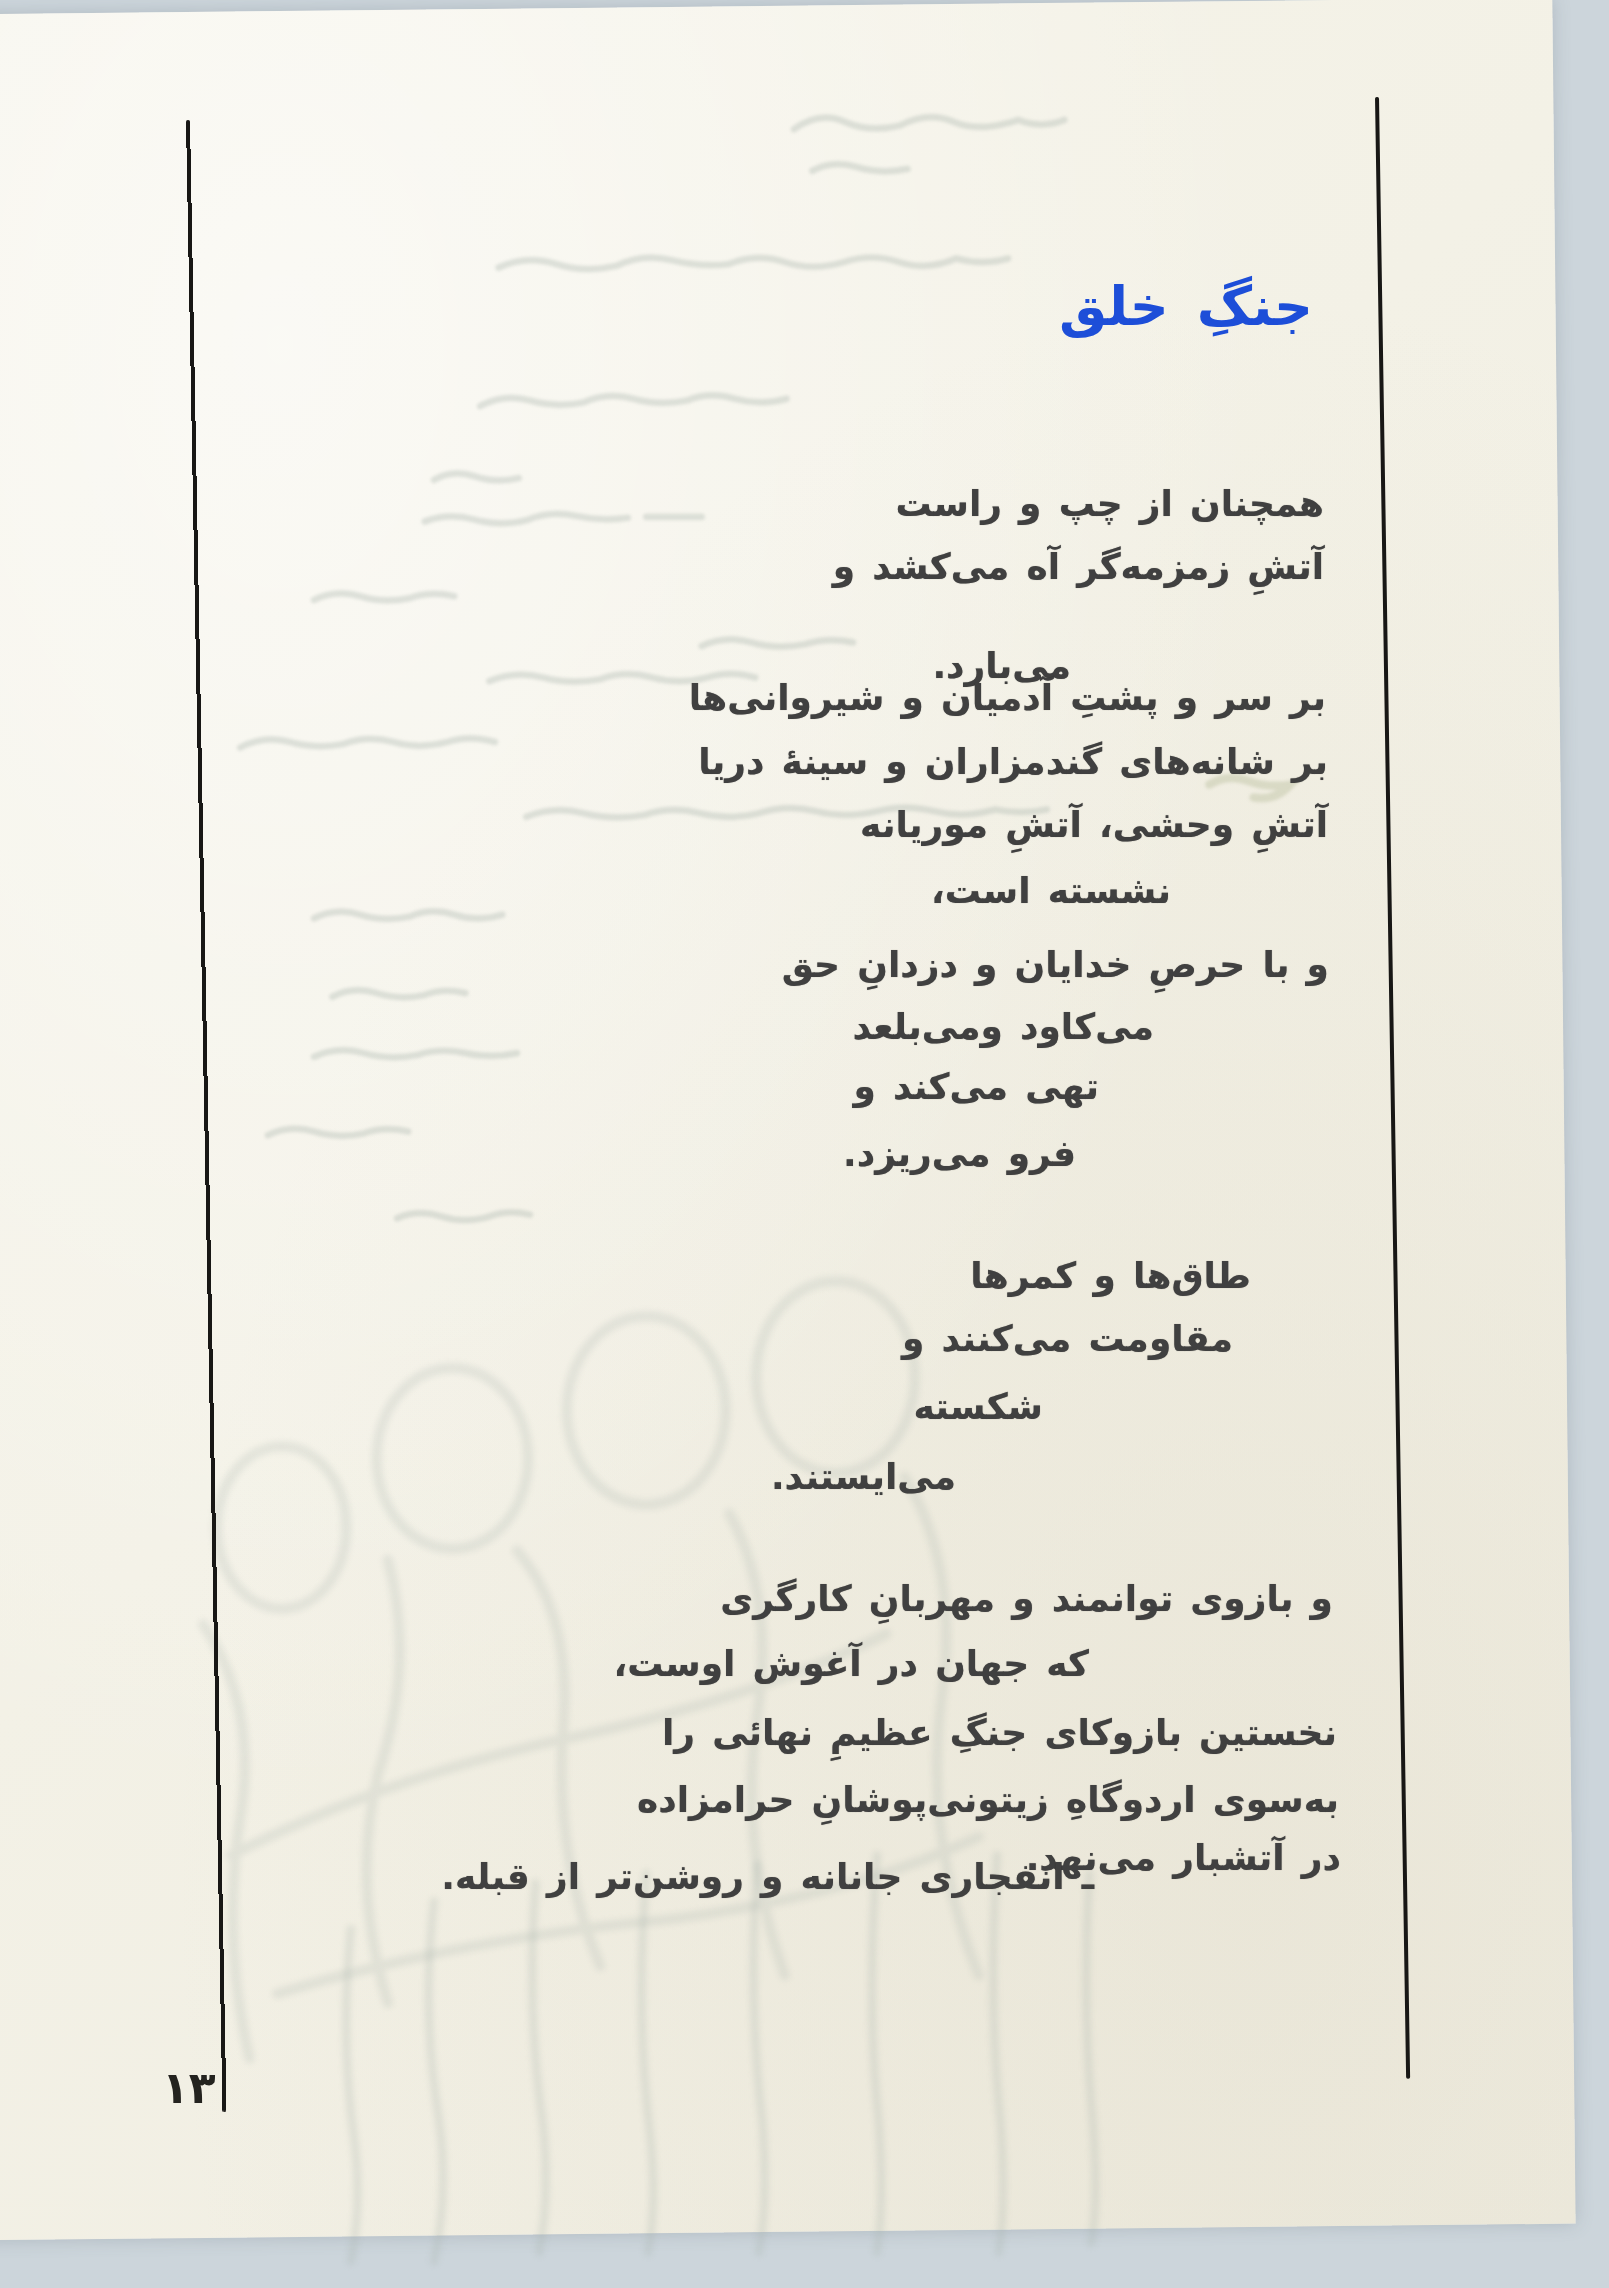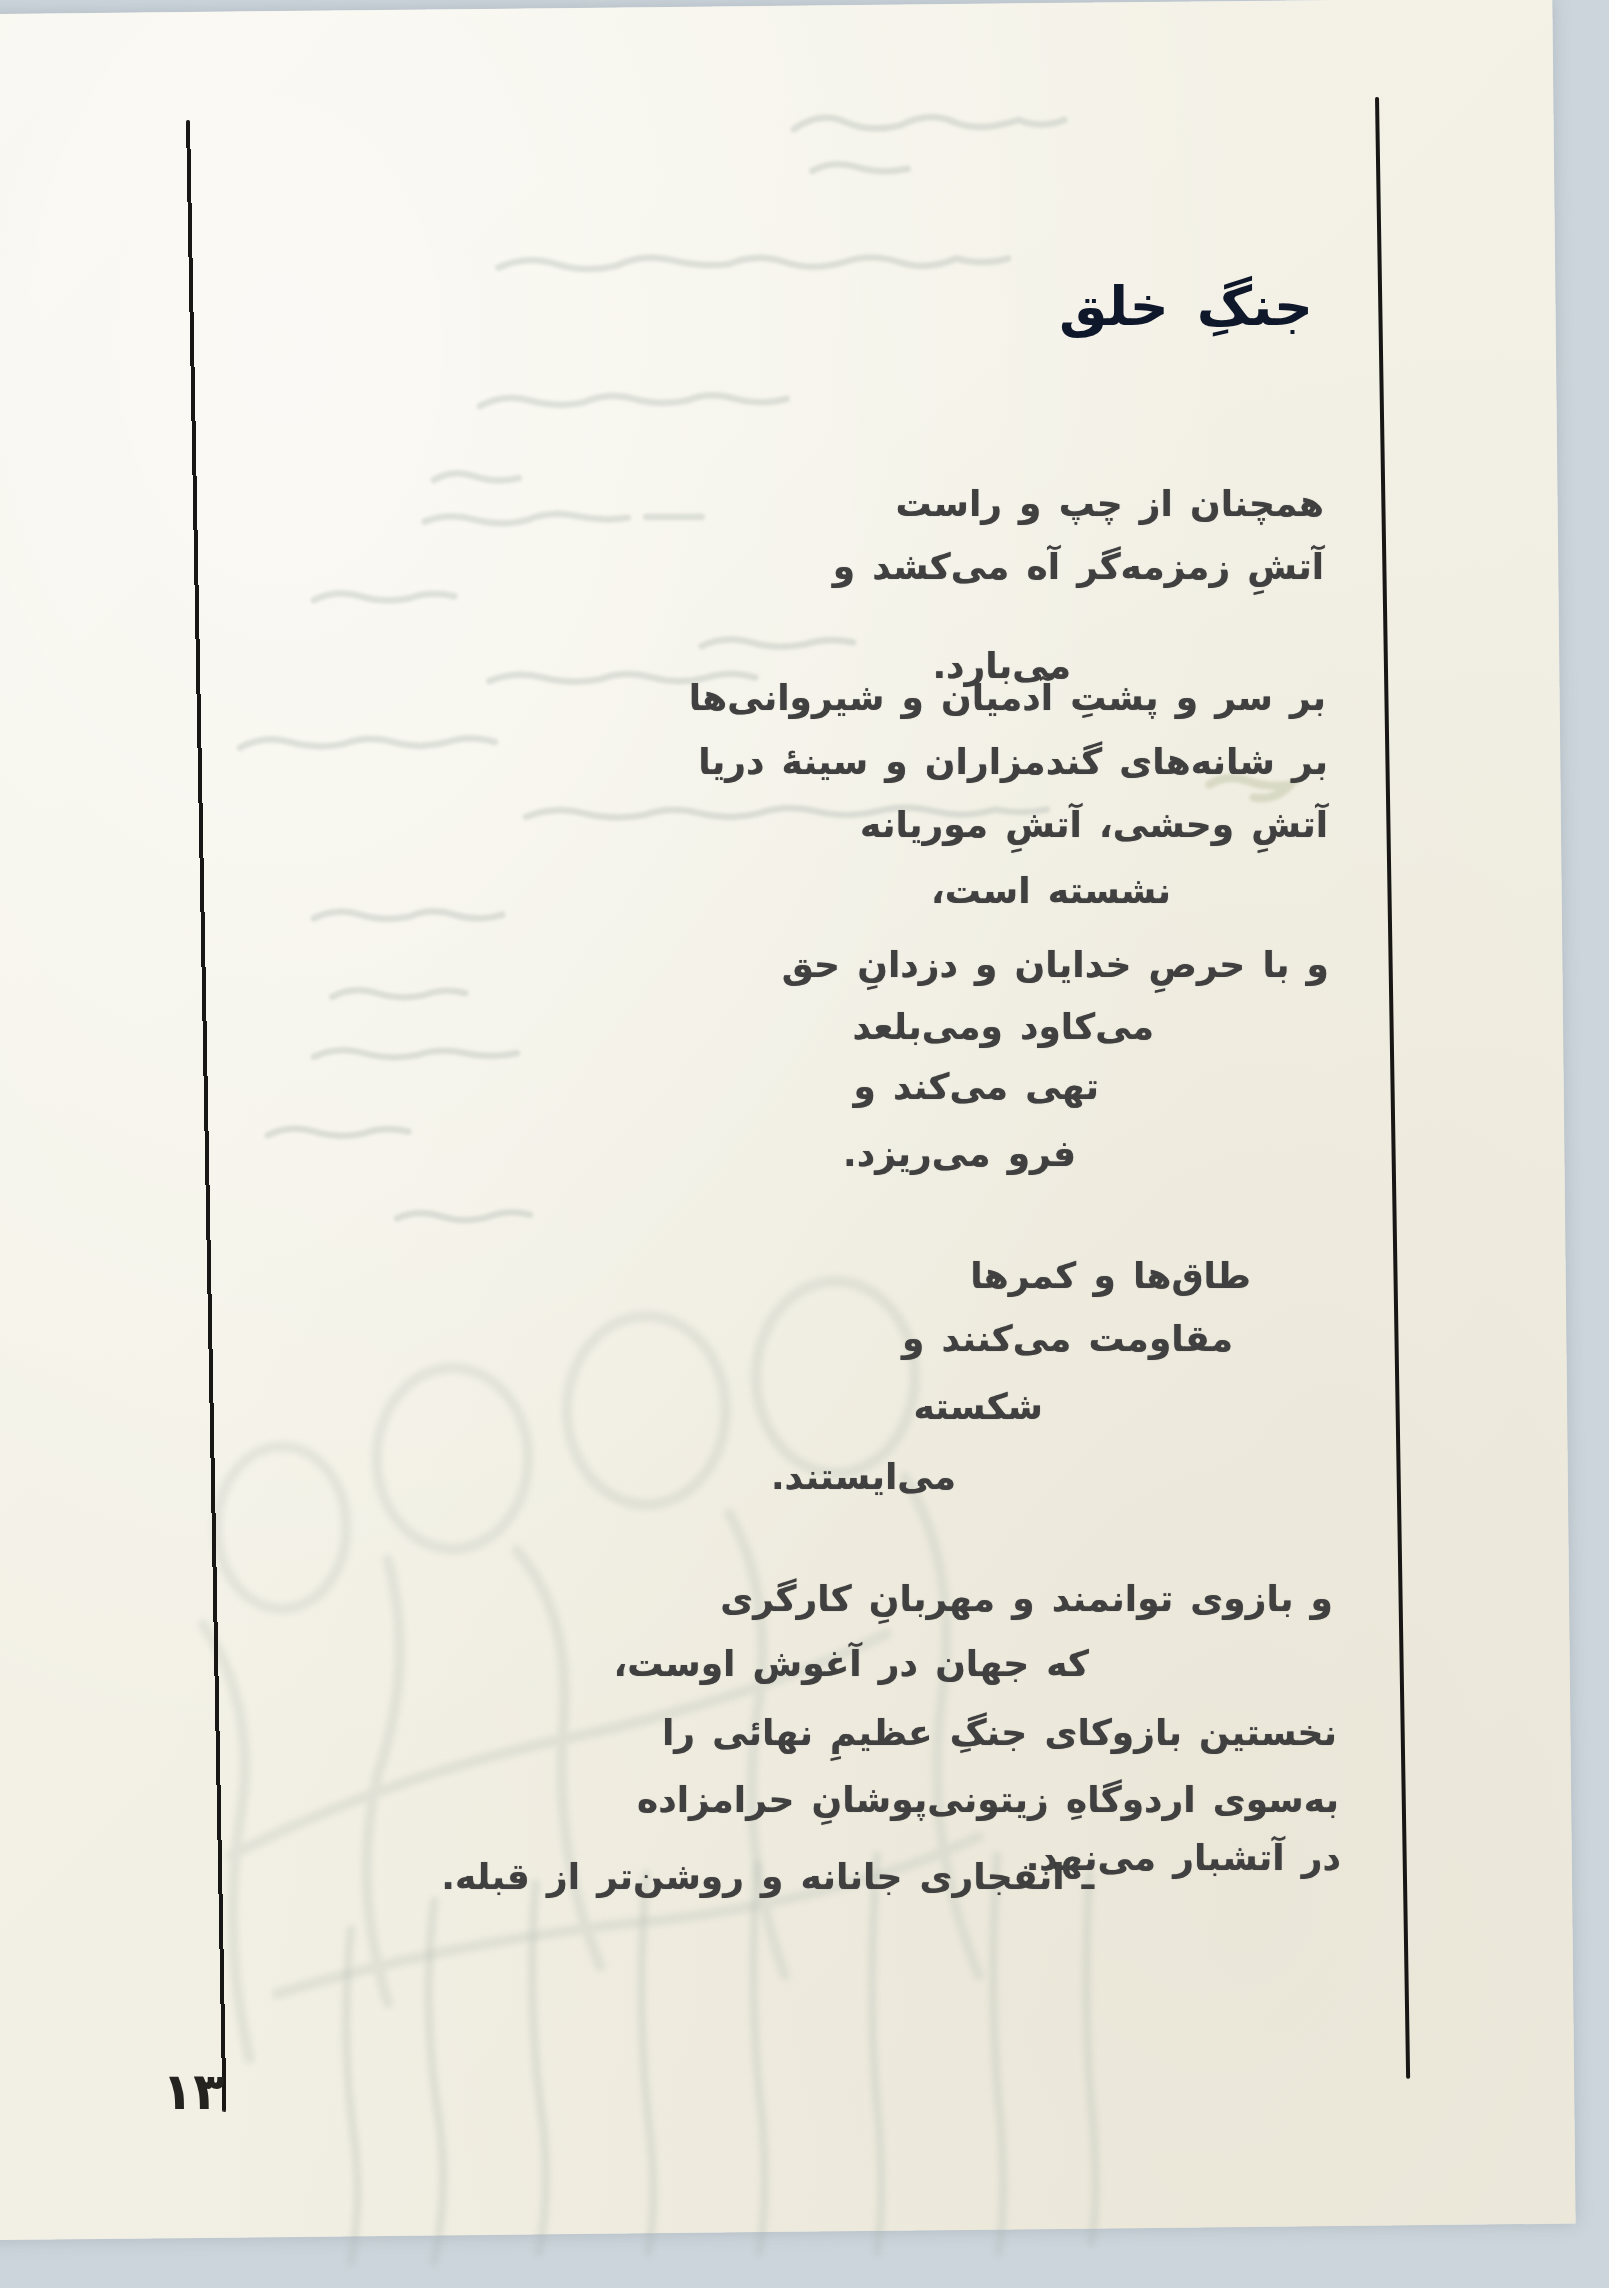--- a/index.html
+++ b/index.html
@@ -23,34 +23,34 @@
   }
   .bleed{position:absolute;left:0;top:0;pointer-events:none;}
   .rule{
     position:absolute;width:3.7px;background:#181715;border-radius:1.8px;
   }
   .rule-left{left:186px;top:120px;height:1992px;transform:rotate(-1.05deg);transform-origin:top center;}
   .rule-right{left:1375px;top:97px;height:1982px;transform:rotate(-0.9deg);transform-origin:top center;}
   .title{
     position:absolute;margin:0;
     right:297px;top:275px;
-    font-size:54px;font-weight:bold;color:#0f172a;
+    font-size:54px;font-weight:bold;color:#1d4ed8;
     direction:rtl;white-space:nowrap;
     letter-spacing:0.9px;word-spacing:9.2px;
   }
   .poem-line{
     position:absolute;
     font-size:36px;font-weight:bold;color:#404040;
     direction:rtl;white-space:nowrap;
     word-spacing:4.6px;
     text-shadow:0 0 0.9px rgba(28,27,25,.45);
   }
   .pagenum{
     position:absolute;left:162px;top:2062px;
-    font-size:51px;font-weight:bold;color:#24231f;
+    font-size:44px;font-weight:bold;color:#24231f;
     direction:rtl;
   }
 </style>
 </head>
 <body>
 
 <div class="scan">
 
   <div class="paper"></div>
 

